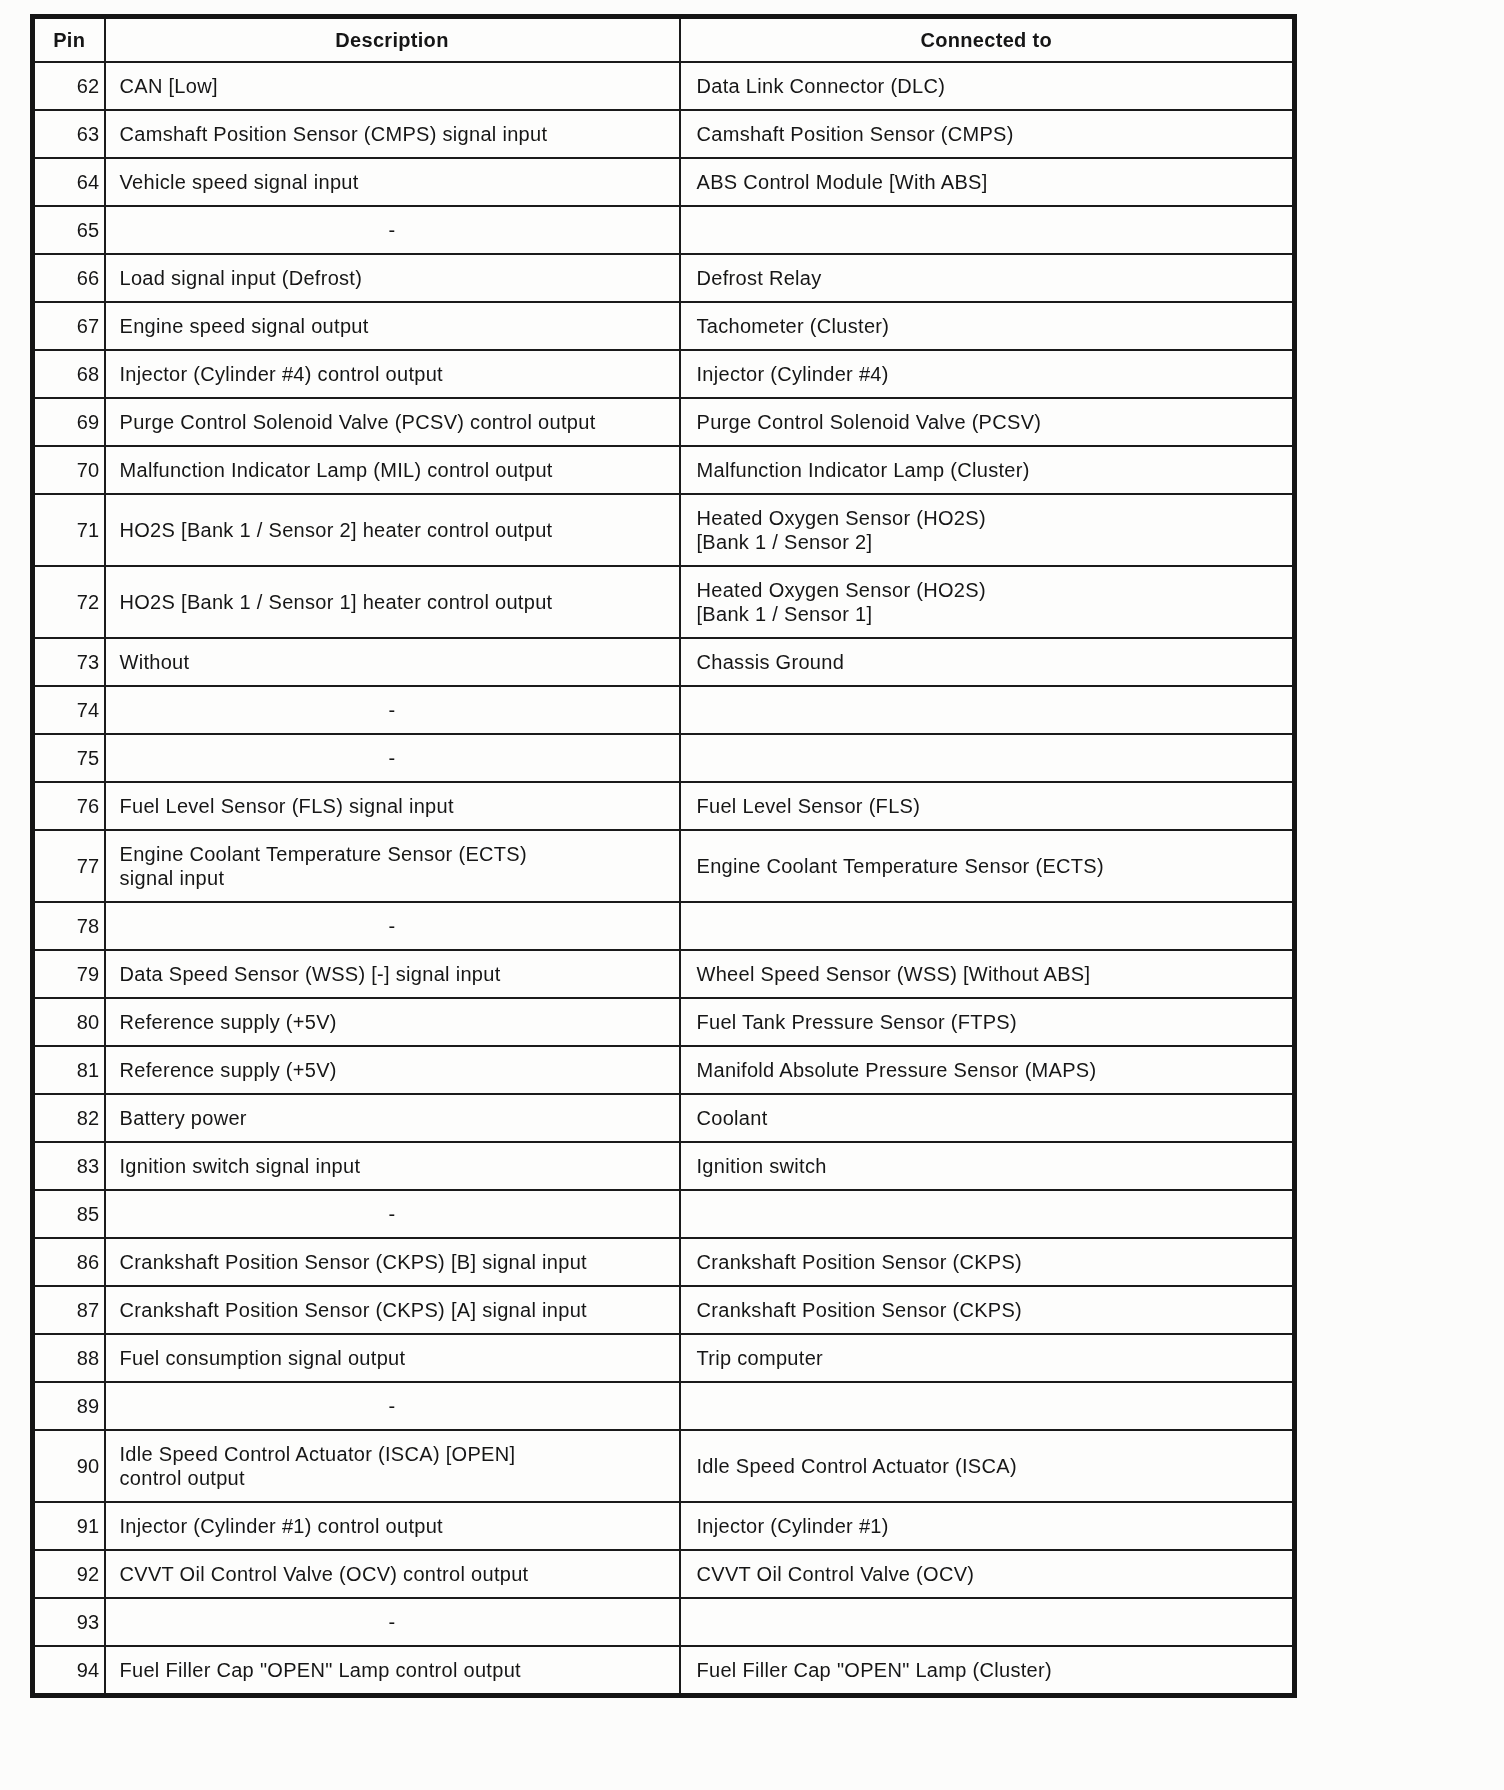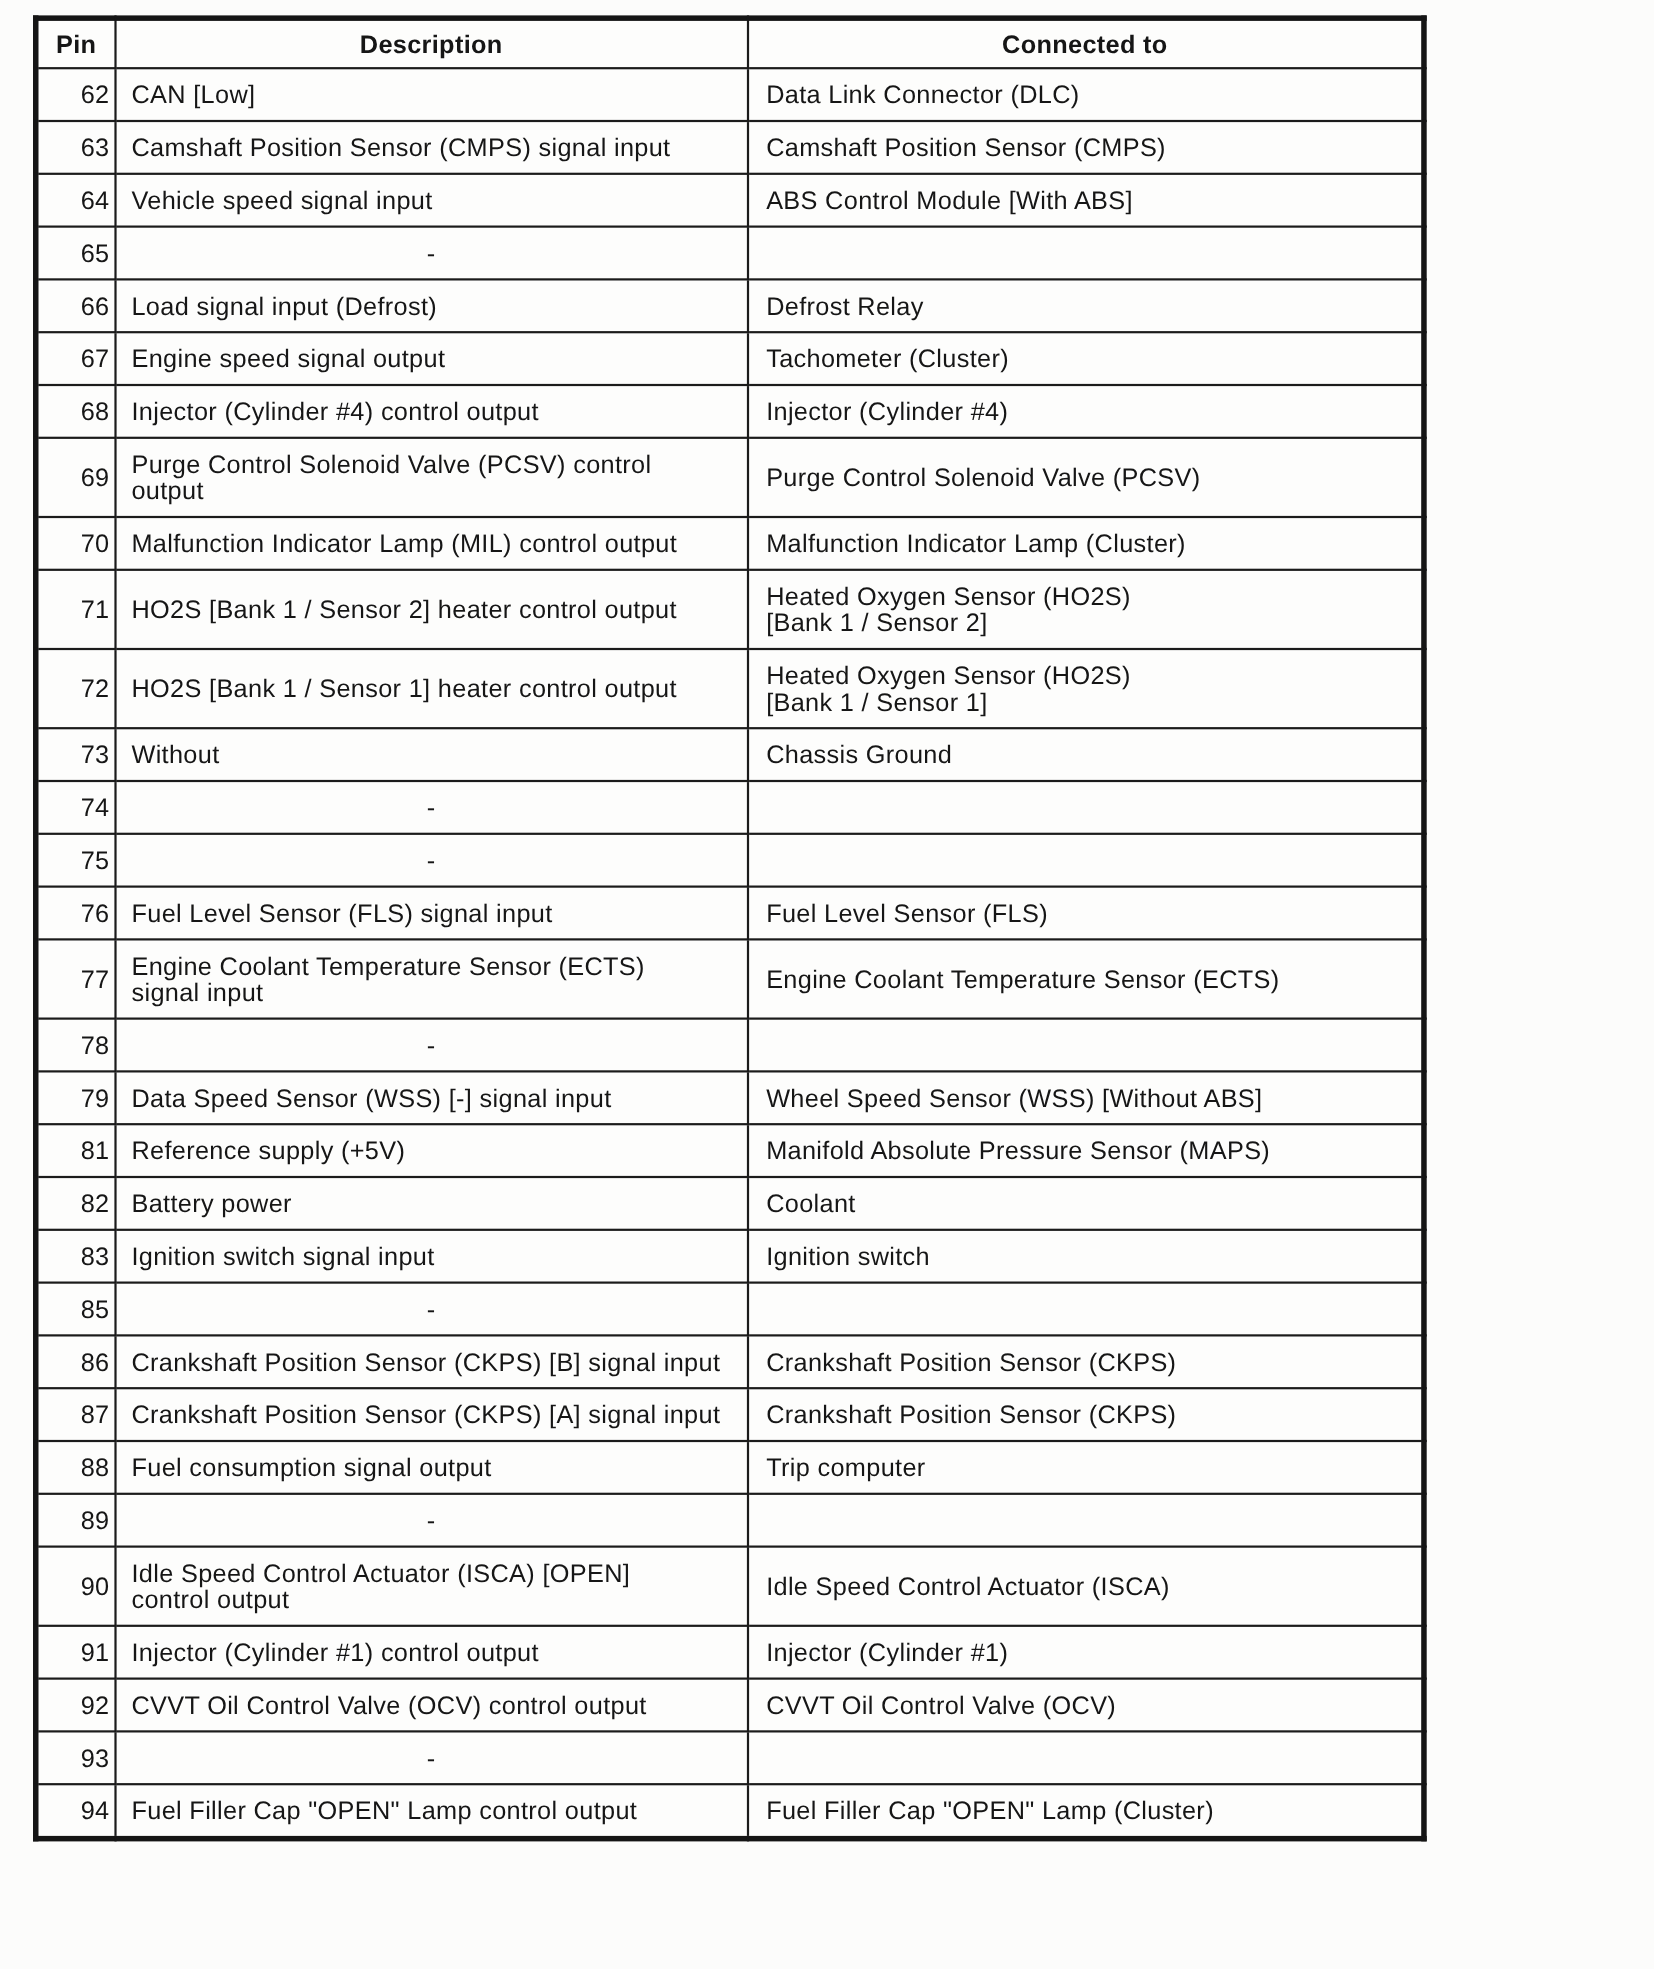--- a/index.html
+++ b/index.html
@@ -18,21 +18,21 @@
   .pin-table {
     position: absolute;
     left: 30px;
     top: 14px;
     width: 1262px;
     border-collapse: collapse;
     table-layout: fixed;
     border: 5px solid #151515;
     background: #fdfdfc;
     color: #161616;
-    font-size: 23px;
+    font-size: 20px;
     line-height: 24px;
     letter-spacing: 0.3px;
   }
   .pin-table col.col-pin  { width: 72px; }
   .pin-table col.col-desc { width: 575px; }
   .pin-table col.col-conn { width: 615px; }
   .pin-table th, .pin-table td {
     border: 2px solid #1b1b1b;
     padding: 11px 14px;
     vertical-align: middle;
@@ -178,20 +178,25 @@
     <td class="desc-cell dash">-</td>
     <td class="conn-cell"></td>
   </tr>
 
   <tr>
     <td class="pin-cell">79</td>
     <td class="desc-cell">Data Speed Sensor (WSS) [-] signal input</td>
     <td class="conn-cell">Wheel Speed Sensor (WSS) [Without ABS]</td>
   </tr>
 
+  <tr>
+    <td class="pin-cell">80</td>
+    <td class="desc-cell">Reference supply (+5V)</td>
+    <td class="conn-cell">Fuel Tank Pressure Sensor (FTPS)</td>
+  </tr>
 
   <tr>
     <td class="pin-cell">81</td>
     <td class="desc-cell">Reference supply (+5V)</td>
     <td class="conn-cell">Manifold Absolute Pressure Sensor (MAPS)</td>
   </tr>
 
   <tr>
     <td class="pin-cell">82</td>
     <td class="desc-cell">Battery power</td>

